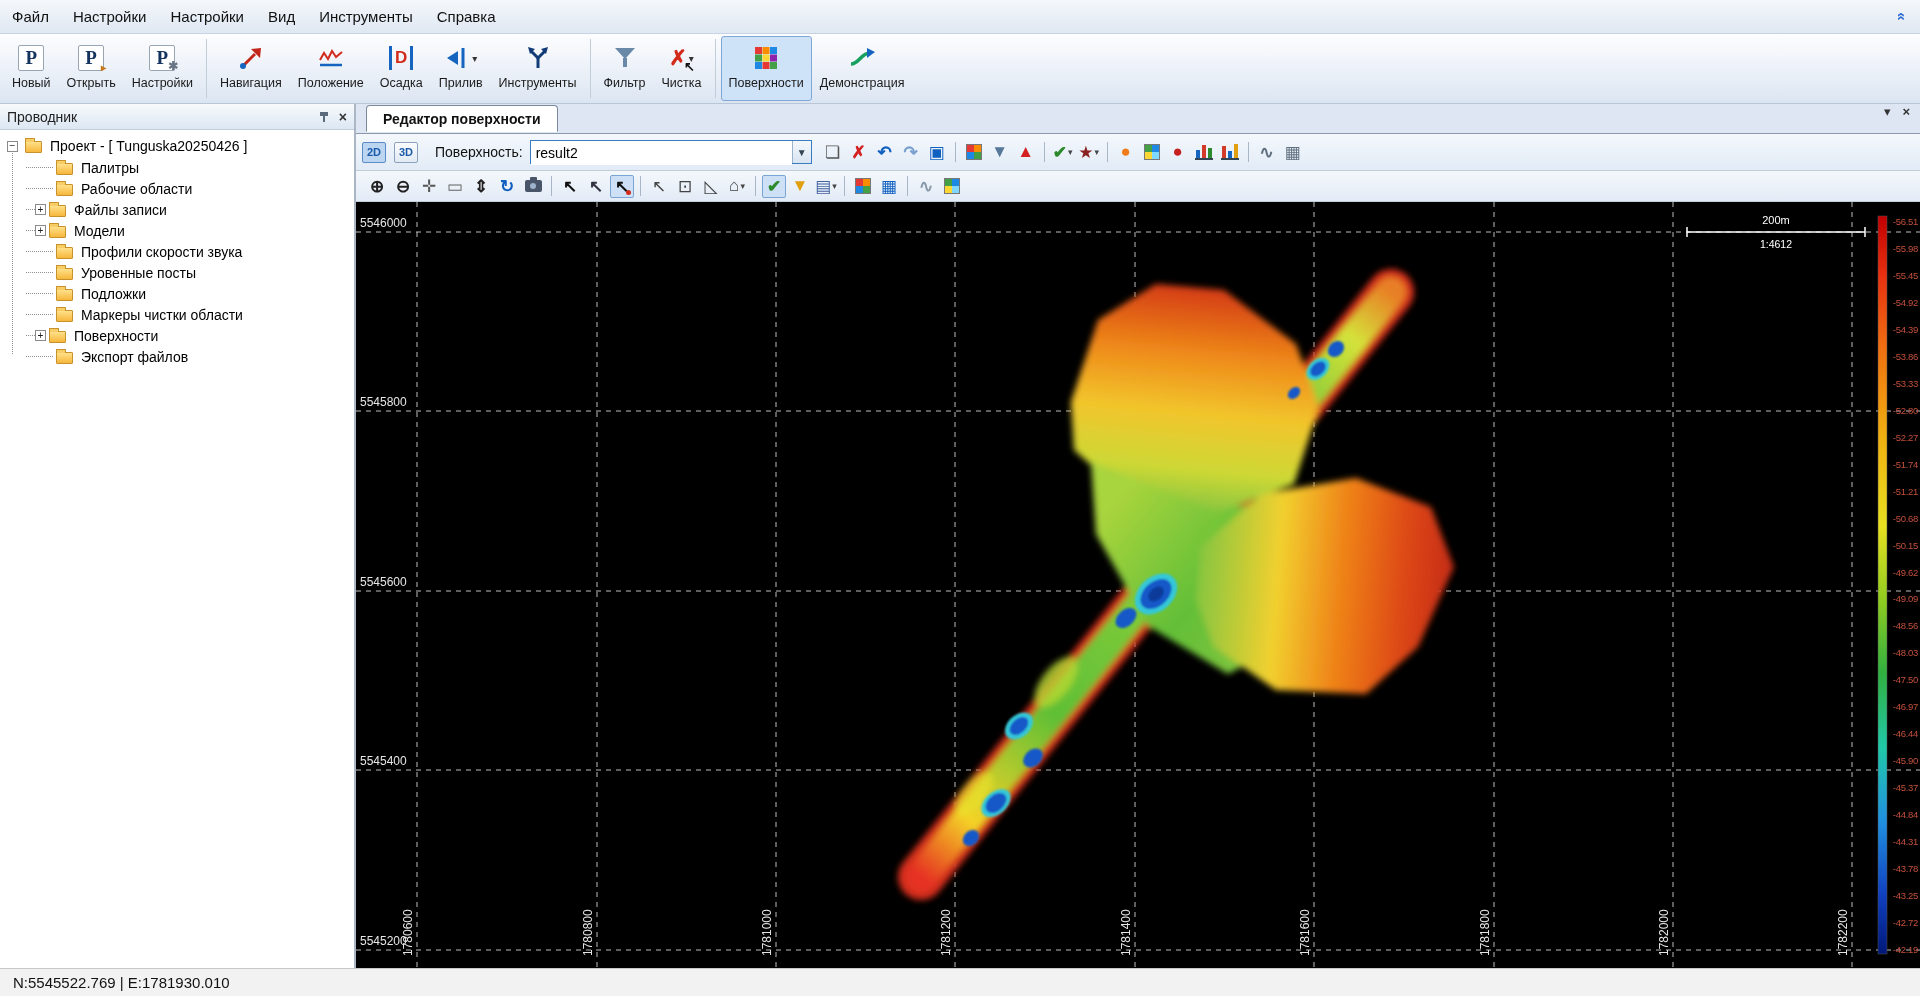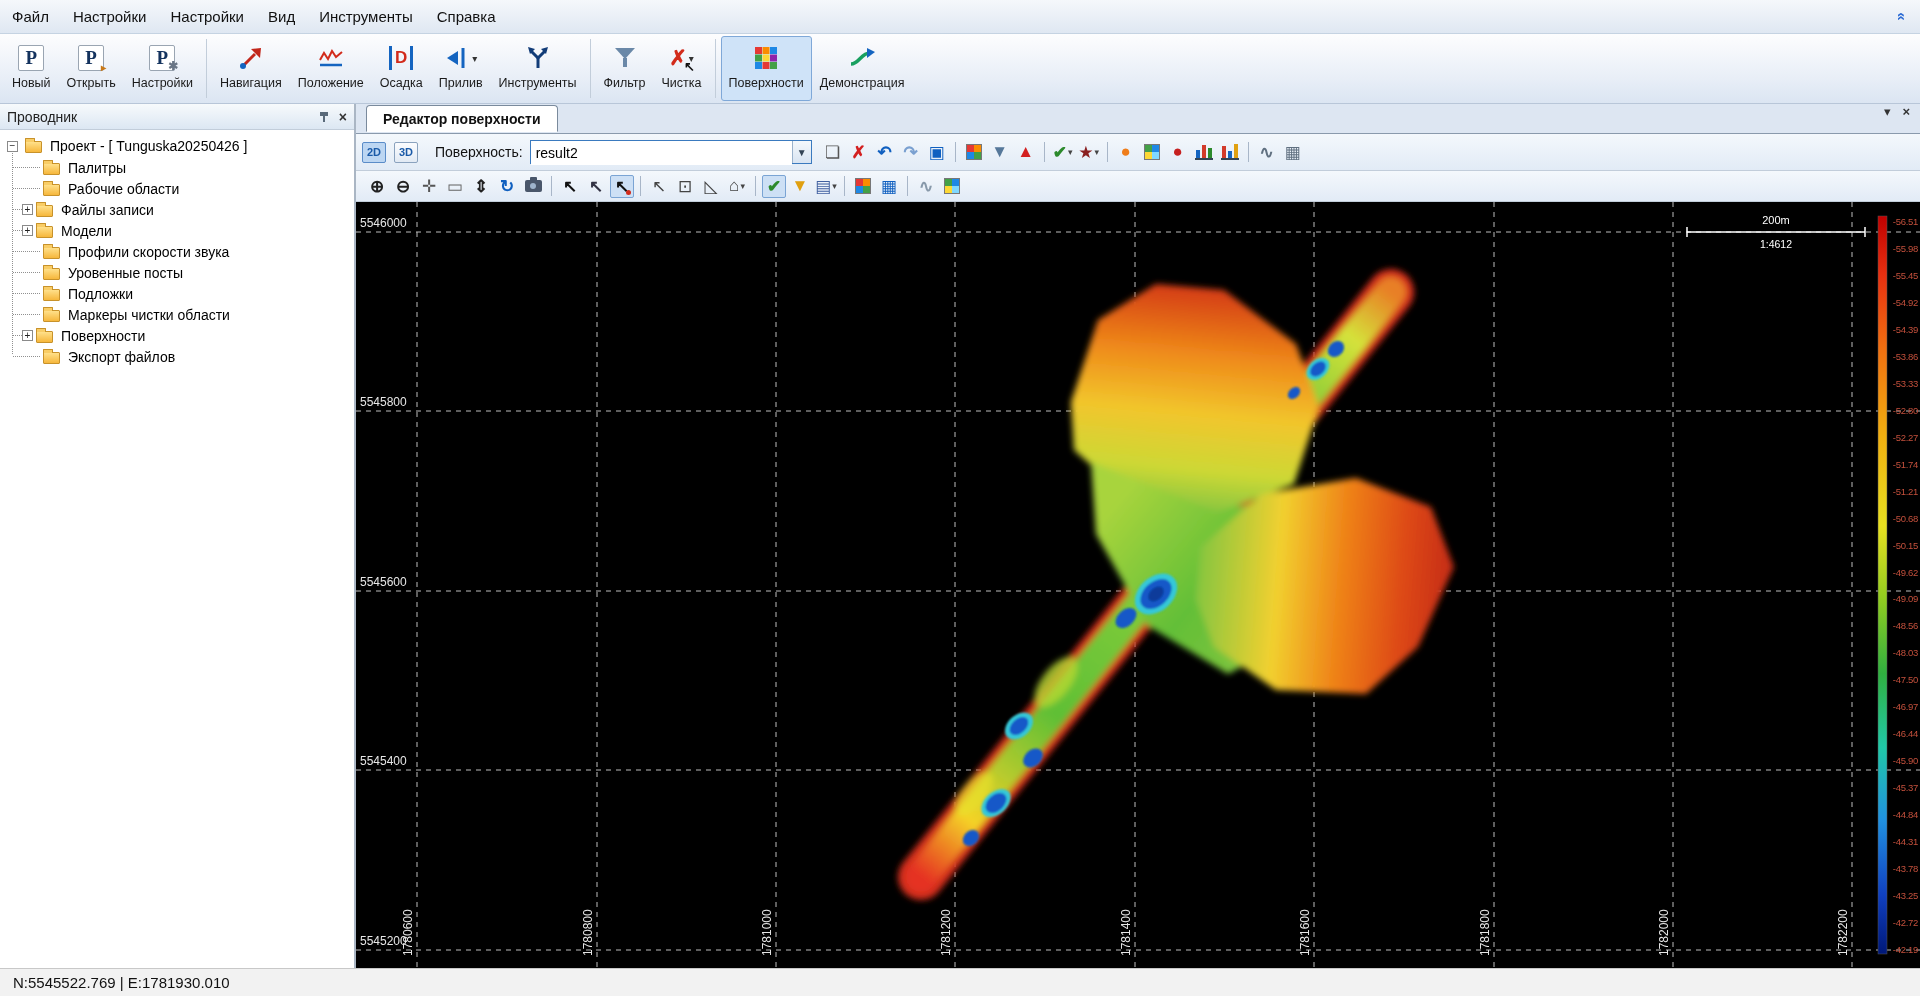--- a/index.html
+++ b/index.html
@@ -40,21 +40,21 @@
   .pheader .ptitle { flex:1; }
   .pin-ico { position:relative; width:13px; height:13px; display:inline-block; }
   .pin-ico::before { content:''; position:absolute; left:2px; top:2px; width:8px; height:4px; background:#5a6a7a; }
   .pin-ico::after { content:''; position:absolute; left:5px; top:6px; width:2px; height:6px; background:#5a6a7a; }
   .hdr-x { font-size:14px; color:#333; font-weight:bold; }
   .tree { padding:5px 2px 0 0; font-size:14px; color:#000; overflow:hidden; }
   .trow { display:flex; align-items:center; height:21px; white-space:nowrap; }
   .trow.root { padding-left:7px; height:22px; }
   .tchildren { position:relative; }
   .tchildren::before { content:''; position:absolute; left:12px; top:-4px; height:calc(100% - 9px); border-left:1px dotted #909090; }
-  .tchildren .trow { padding-left:13px; position:relative; z-index:1; }
+  .tchildren .trow { padding-left:26px; position:relative; z-index:1; }
   .expbox { width:11px; height:11px; flex:0 0 11px; border:1px solid #8a8a8a; background:#fff; display:flex; align-items:center; justify-content:center; font-size:10px; line-height:1; color:#222; margin-right:3px; }
   .hline { display:inline-block; height:1px; border-top:1px dotted #909090; }
   .hline.long { width:27px; margin-right:3px; }
   .hline.short { width:9px; margin-right:0; }
   .folder { position:relative; width:17px; height:12px; flex:0 0 17px; background:linear-gradient(#ffe08a,#f6b73c); border:1px solid #c8922a; border-radius:1px; margin-right:5px; margin-top:2px; }
   .folder::before { content:''; position:absolute; left:-1px; top:-4px; width:8px; height:3px; background:#f9cd66; border:1px solid #c8922a; border-bottom:none; border-radius:1px 1px 0 0; }
   .tlab { padding:1px 3px; }
 
   
   .editor { display:grid; grid-template-rows:30px 37px 31px 1fr; background:#e8eef6; min-width:0; }

